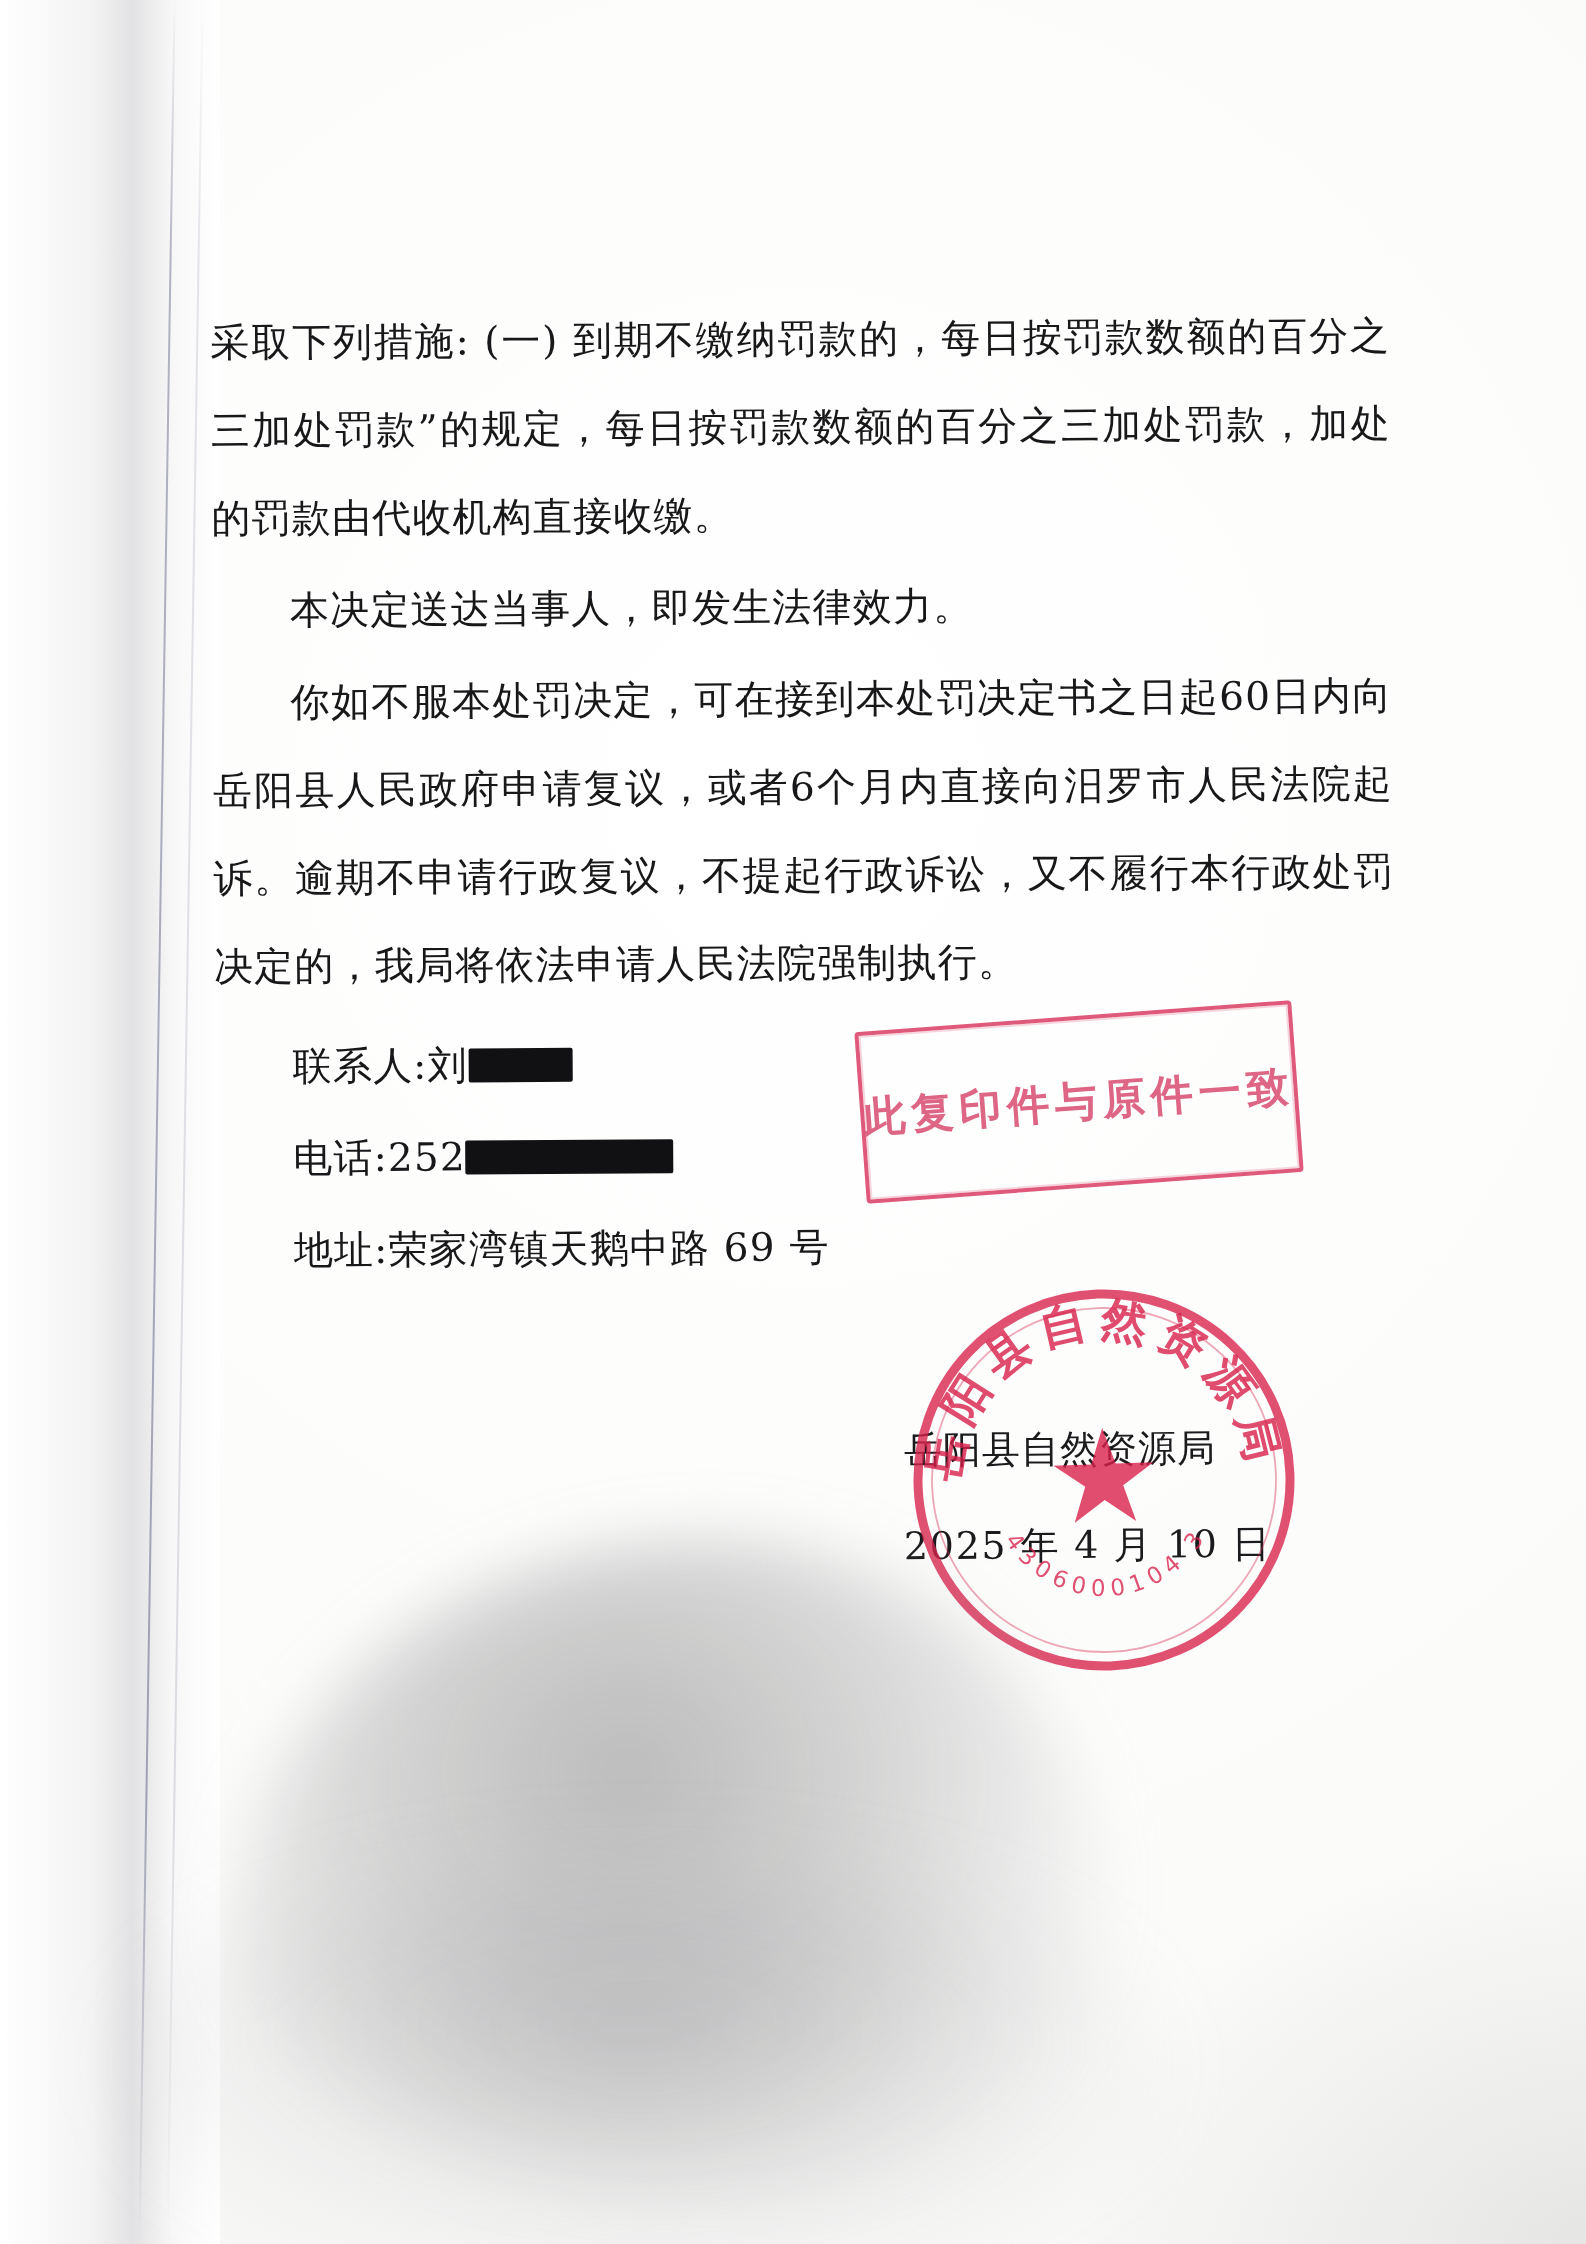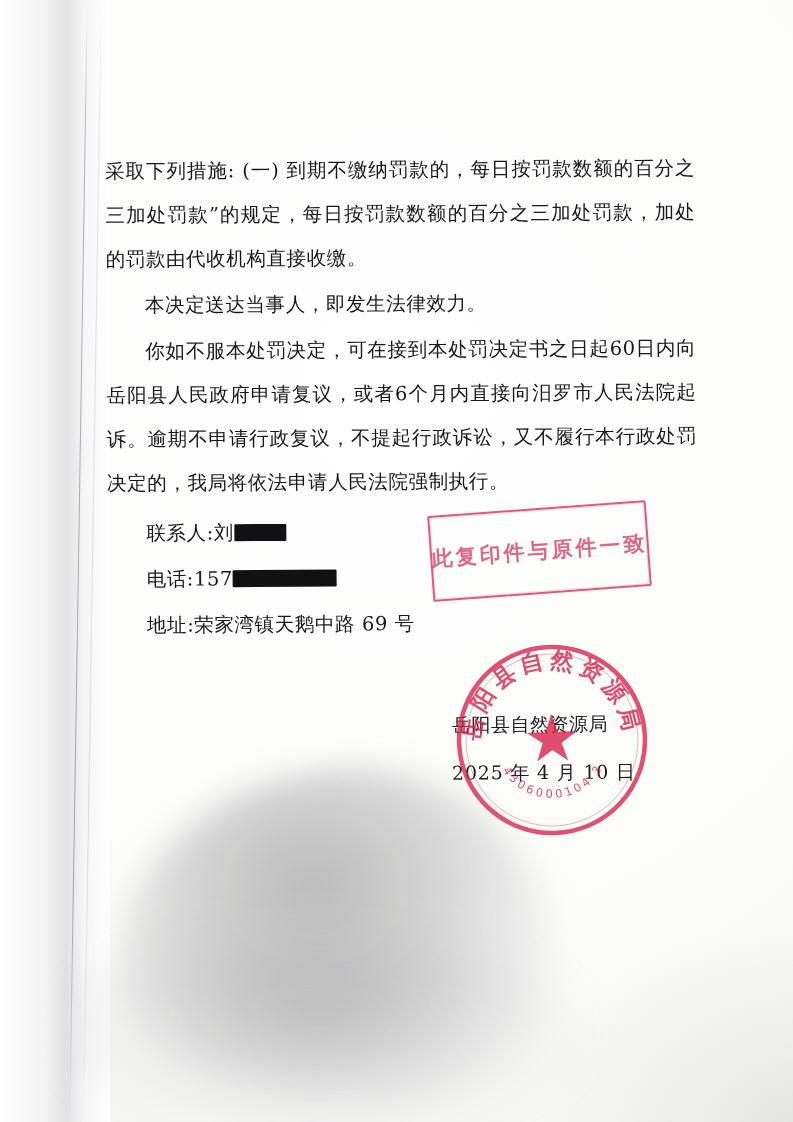--- a/index.html
+++ b/index.html
@@ -189,21 +189,21 @@
   <div id="doc-body">
     <p class="para-1">采取下列措施: (一) 到期不缴纳罚款的，每日按罚款数额的百分之三加处罚款”的规定，每日按罚款数额的百分之三加处罚款，加处的罚款由代收机构直接收缴。</p>
     <p class="indent">本决定送达当事人，即发生法律效力。</p>
     <p class="indent">你如不服本处罚决定，可在接到本处罚决定书之日起60日内向岳阳县人民政府申请复议，或者6个月内直接向汨罗市人民法院起诉。逾期不申请行政复议，不提起行政诉讼，又不履行本行政处罚决定的，我局将依法申请人民法院强制执行。</p>
 
     <div class="contact-block">
       <p class="contact-line">
         <span>联系人:</span><span>刘</span><span class="redact redact-name"></span>
       </p>
       <p class="contact-line">
-        <span>电话:</span><span>157</span><span class="redact redact-phone"></span>
+        <span>电话:</span><span>252</span><span class="redact redact-phone"></span>
       </p>
       <p class="contact-line">
         <span>地址:</span><span>荣家湾镇天鹅中路 69 号</span>
       </p>
     </div>
   </div>
 
   <div id="copy-stamp">
     <span class="txt">此复印件与原件一致</span>
   </div>

